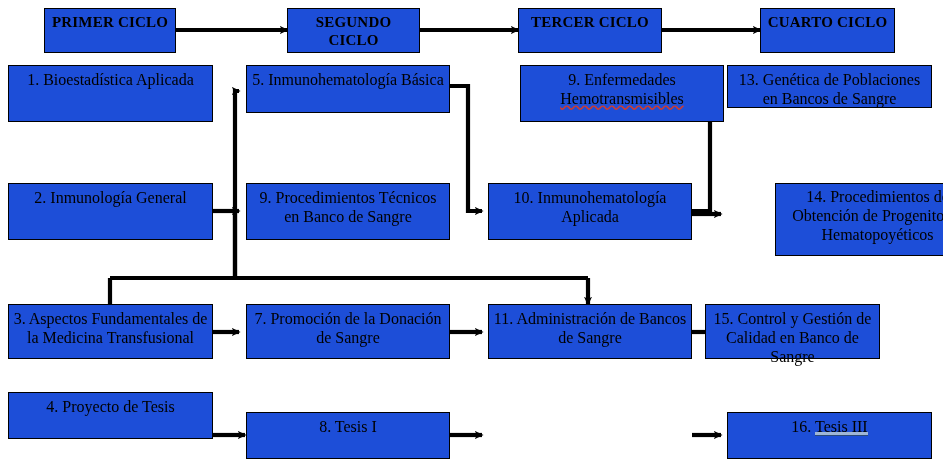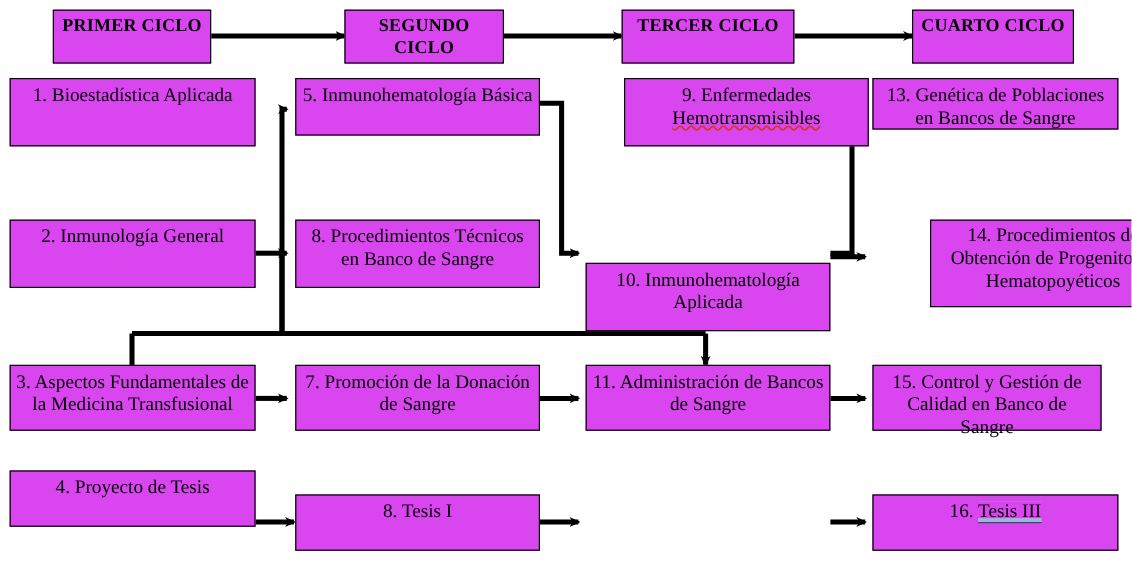--- a/index.html
+++ b/index.html
@@ -24,21 +24,21 @@
     left: 0;
     top: 0;
     width: 943px;
     height: 476px;
     pointer-events: none;
   }
   .node {
     position: absolute;
     box-sizing: border-box;
     border: 1.6px solid #000000;
-    background: #d946ef;
+    background: #1d4ed8;
     display: flex;
     align-items: flex-start;
     justify-content: flex-end;
     text-align: center;
     z-index: 3;
   }
   .node .txt {
     display: block;
     width: 100%;
     padding: 0 4px;
@@ -155,44 +155,44 @@
 
   <div class="node course" style="left:727px; top:65px; width:205px; height:43px;">
     <span class="txt">13. Genética de Poblaciones en Bancos de Sangre</span>
   </div>
 
   <div class="node course" style="left:8px; top:183px; width:205px; height:57px;">
     <span class="txt">2. Inmunología General</span>
   </div>
 
   <div class="node course" style="left:246px; top:183px; width:204px; height:57px;">
-    <span class="txt">8. Procedimientos Técnicos en Banco de Sangre</span>
-  </div>
-
-  <div class="node course" style="left:488px; top:183px; width:204px; height:57px;margin-top:36px;">
+    <span class="txt">9. Procedimientos Técnicos en Banco de Sangre</span>
+  </div>
+
+  <div class="node course" style="left:488px; top:183px; width:204px; height:57px;">
     <span class="txt">10. Inmunohematología Aplicada</span>
   </div>
 
   <div class="node course tall" style="left:727px; top:183px; width:205px; height:73px;margin-left:48px;">
     <span class="txt">14. Procedimientos de Obtención de Progenitores Hematopoyéticos</span>
   </div>
 
   <div class="node course" style="left:8px; top:304px; width:205px; height:55px;">
     <span class="txt">3. Aspectos Fundamentales de la Medicina Transfusional</span>
   </div>
 
   <div class="node course" style="left:246px; top:304px; width:204px; height:55px;">
     <span class="txt">7. Promoción de la Donación de Sangre</span>
   </div>
 
   <div class="node course" style="left:488px; top:304px; width:204px; height:55px;">
     <span class="txt">11. Administración de Bancos de Sangre</span>
   </div>
 
-  <div class="node course" style="left:727px; top:304px; width:191px; height:55px;">
+  <div class="node course" style="left:705px; top:304px; width:175px; height:55px;">
     <span class="txt">15. Control y Gestión de Calidad en Banco de Sangre</span>
   </div>
 
   <div class="node course" style="left:8px; top:392px; width:205px; height:47px;">
     <span class="txt">4. Proyecto de Tesis</span>
   </div>
 
   <div class="node course" style="left:246px; top:412px; width:204px; height:47px;">
     <span class="txt">8. Tesis I</span>
   </div>

